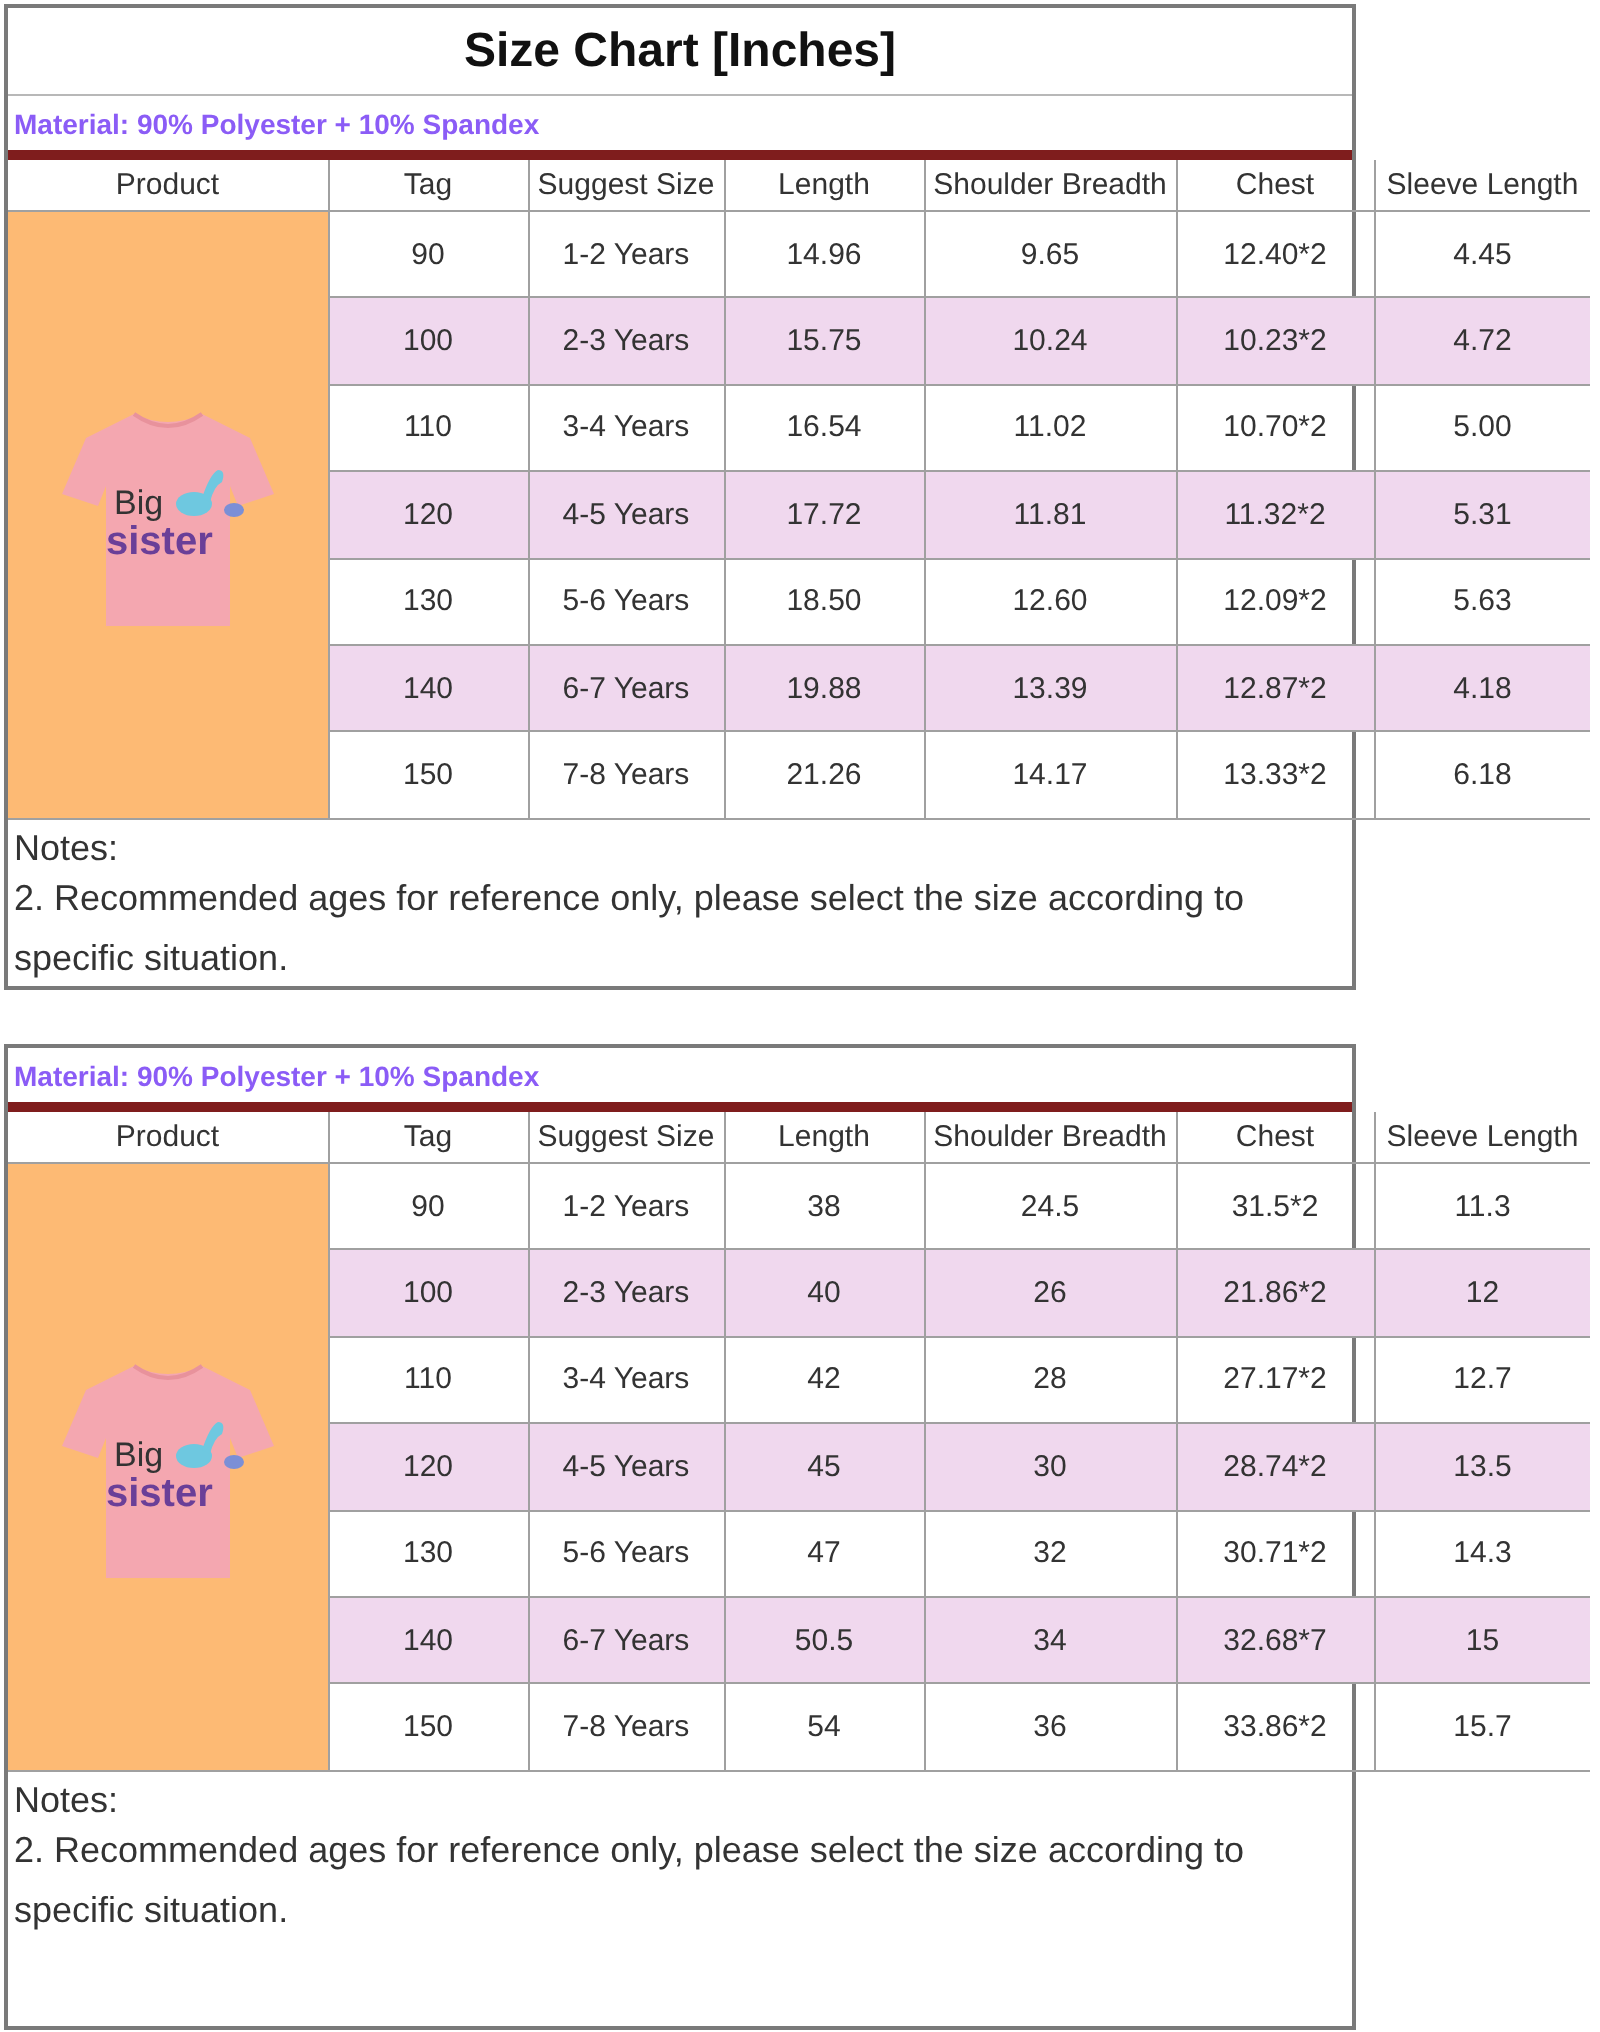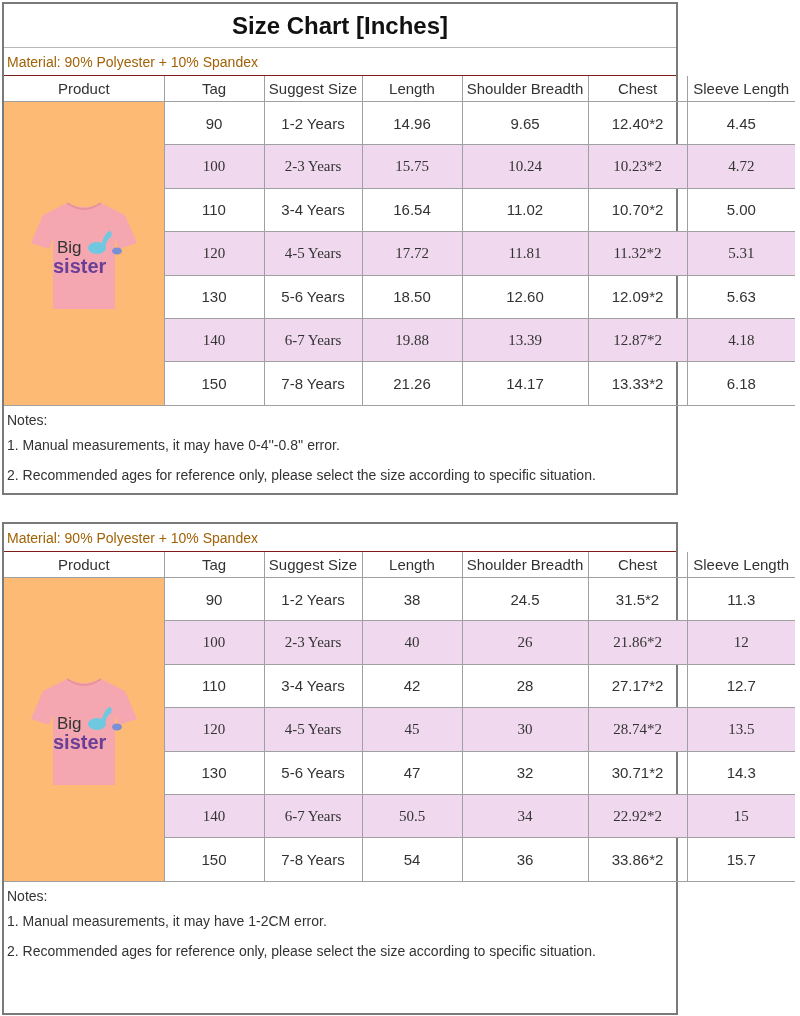--- a/index.html
+++ b/index.html
@@ -1,30 +1,30 @@
 <!DOCTYPE html>
 <html><head>
 <meta charset="utf-8">
 <style>
   html, body { margin:0; padding:0; background:#ffffff; }
   body { width:800px; height:1016px; position:relative; font-family:"Liberation Sans", sans-serif; color:#222; overflow:hidden; }
   .chart { position:absolute; left:2px; width:676px; border:2px solid #7a7a7a; box-sizing:border-box; background:#fff; }
   .chart.top { top:2px; height:493px; }
   .chart.bottom { top:522px; height:493px; }
   .title-row { height:43px; display:flex; align-items:center; justify-content:center; border-bottom:1px solid #b8b8b8; font-weight:bold; font-size:24px; color:#111; }
-  .material-row { height:27px; display:flex; align-items:center; padding-left:3px; border-bottom:1px solid #7f1d1d; font-weight:normal; font-size:14px; color:#a16207; }
+  .material-row { height:27px; display:flex; align-items:center; padding-left:3px; border-bottom:5px solid #7f1d1d; font-weight:bold; font-size:14px; color:#8b5cf6; }
   table.grid { border-collapse:collapse; table-layout:fixed; width:791px; }
   table.grid td, table.grid th { border:1px solid #a0a0a0; text-align:center; font-weight:normal; font-size:15px; color:#333; padding:0; }
   table.grid tr > :first-child { border-left:none; }
   table.grid tr > :last-child { border-right:none; }
   table.grid thead th { height:25px; border-top:none;margin-top:47px; }
   table.grid tbody td { height:42.4px; }
-  table.grid tbody tr.alt td.val { background:#f0d8ee;font-family:Liberation Serif, serif; }
+  table.grid tbody tr.alt td.val { background:#f0d8ee; }
   td.product-cell { background:#fdba74; vertical-align:middle; }
-  .notes { padding:4px 0 0 3px; font-size:14px; color:#333; }
+  .notes { padding:4px 0 0 3px; font-size:18px; color:#333; }
   .notes .n-head { height:20px; line-height:20px; }
   .notes .n-line { height:30px; line-height:30px; }
   
   .tshirt { position:relative; width:110px; height:120px; margin:0 auto; }
   .tshirt svg { display:block; }
 </style>
 </head>
 <body>
 
 <div class="chart top">
@@ -118,21 +118,20 @@
         <td class="val">7-8 Years</td>
         <td class="val">21.26</td>
         <td class="val">14.17</td>
         <td class="val">13.33*2</td>
         <td class="val">6.18</td>
       </tr>
     </tbody>
   </table>
   <div class="notes">
     <div class="n-head">Notes:</div>
-    <div class="n-line">1. Manual measurements, it may have 0-4''-0.8'' error.</div>
     <div class="n-line">2. Recommended ages for reference only, please select the size according to specific situation.</div>
   </div>
 </div>
 
 <div class="chart bottom">
   <div class="material-row">Material: 90% Polyester + 10% Spandex</div>
   <table class="grid">
     <colgroup>
       <col style="width:160px">
         <col style="width:100px">
@@ -205,31 +204,30 @@
         <td class="val">47</td>
         <td class="val">32</td>
         <td class="val">30.71*2</td>
         <td class="val">14.3</td>
       </tr>
       <tr class="alt">
         <td class="val">140</td>
         <td class="val">6-7 Years</td>
         <td class="val">50.5</td>
         <td class="val">34</td>
-        <td class="val">22.92*2</td>
+        <td class="val">32.68*7</td>
         <td class="val">15</td>
       </tr>
       <tr>
         <td class="val">150</td>
         <td class="val">7-8 Years</td>
         <td class="val">54</td>
         <td class="val">36</td>
         <td class="val">33.86*2</td>
         <td class="val">15.7</td>
       </tr>
     </tbody>
   </table>
   <div class="notes">
     <div class="n-head">Notes:</div>
-    <div class="n-line">1. Manual measurements, it may have 1-2CM error.</div>
     <div class="n-line">2. Recommended ages for reference only, please select the size according to specific situation.</div>
   </div>
 </div>
 
 </body></html>

